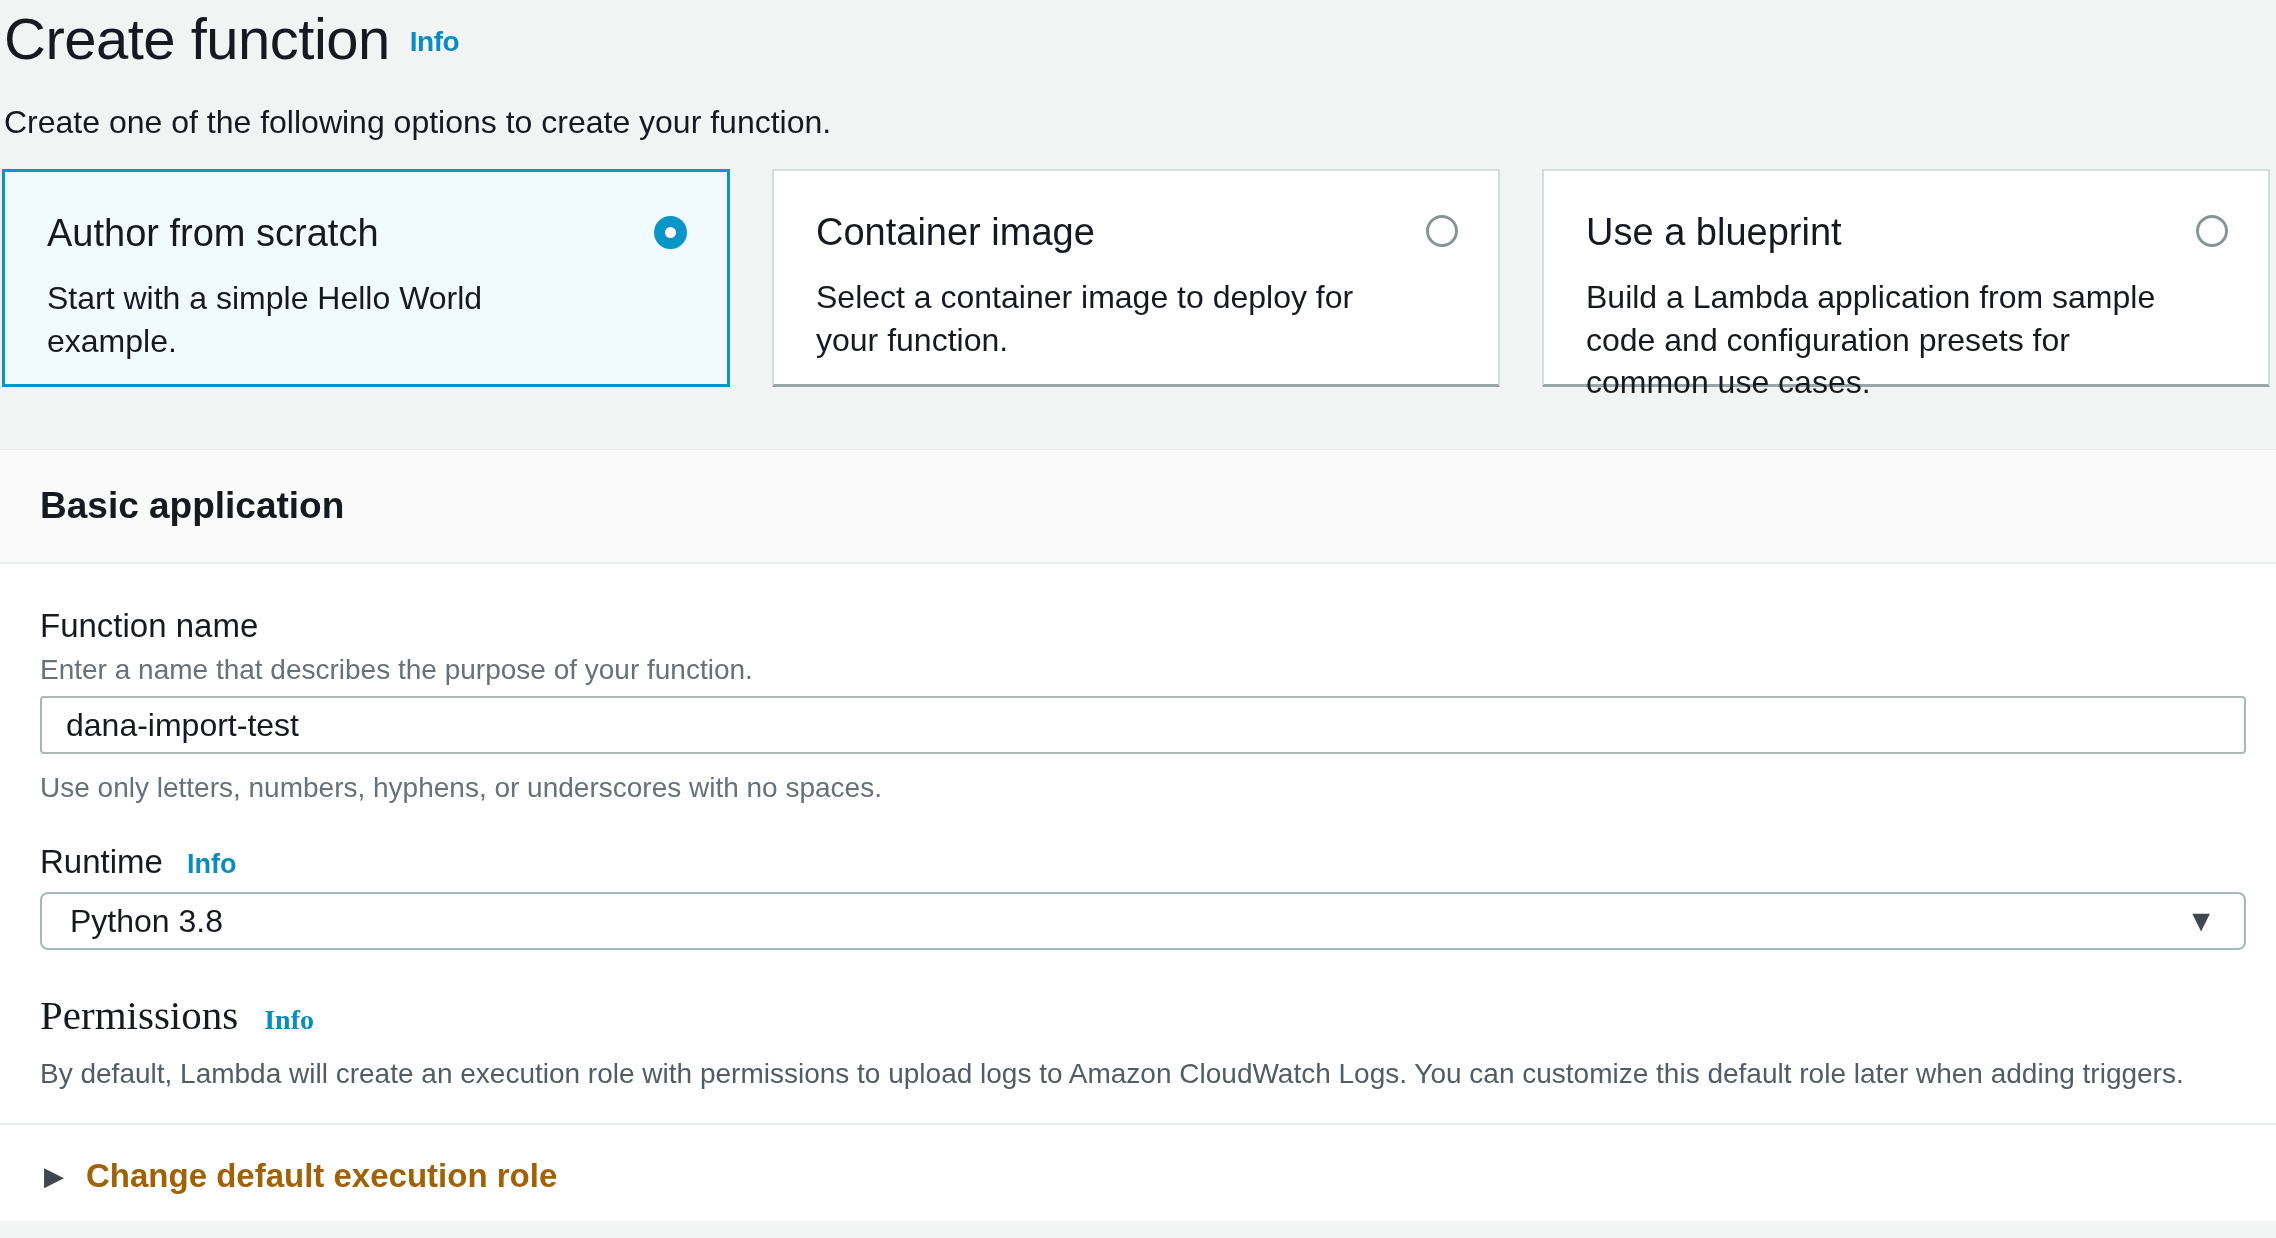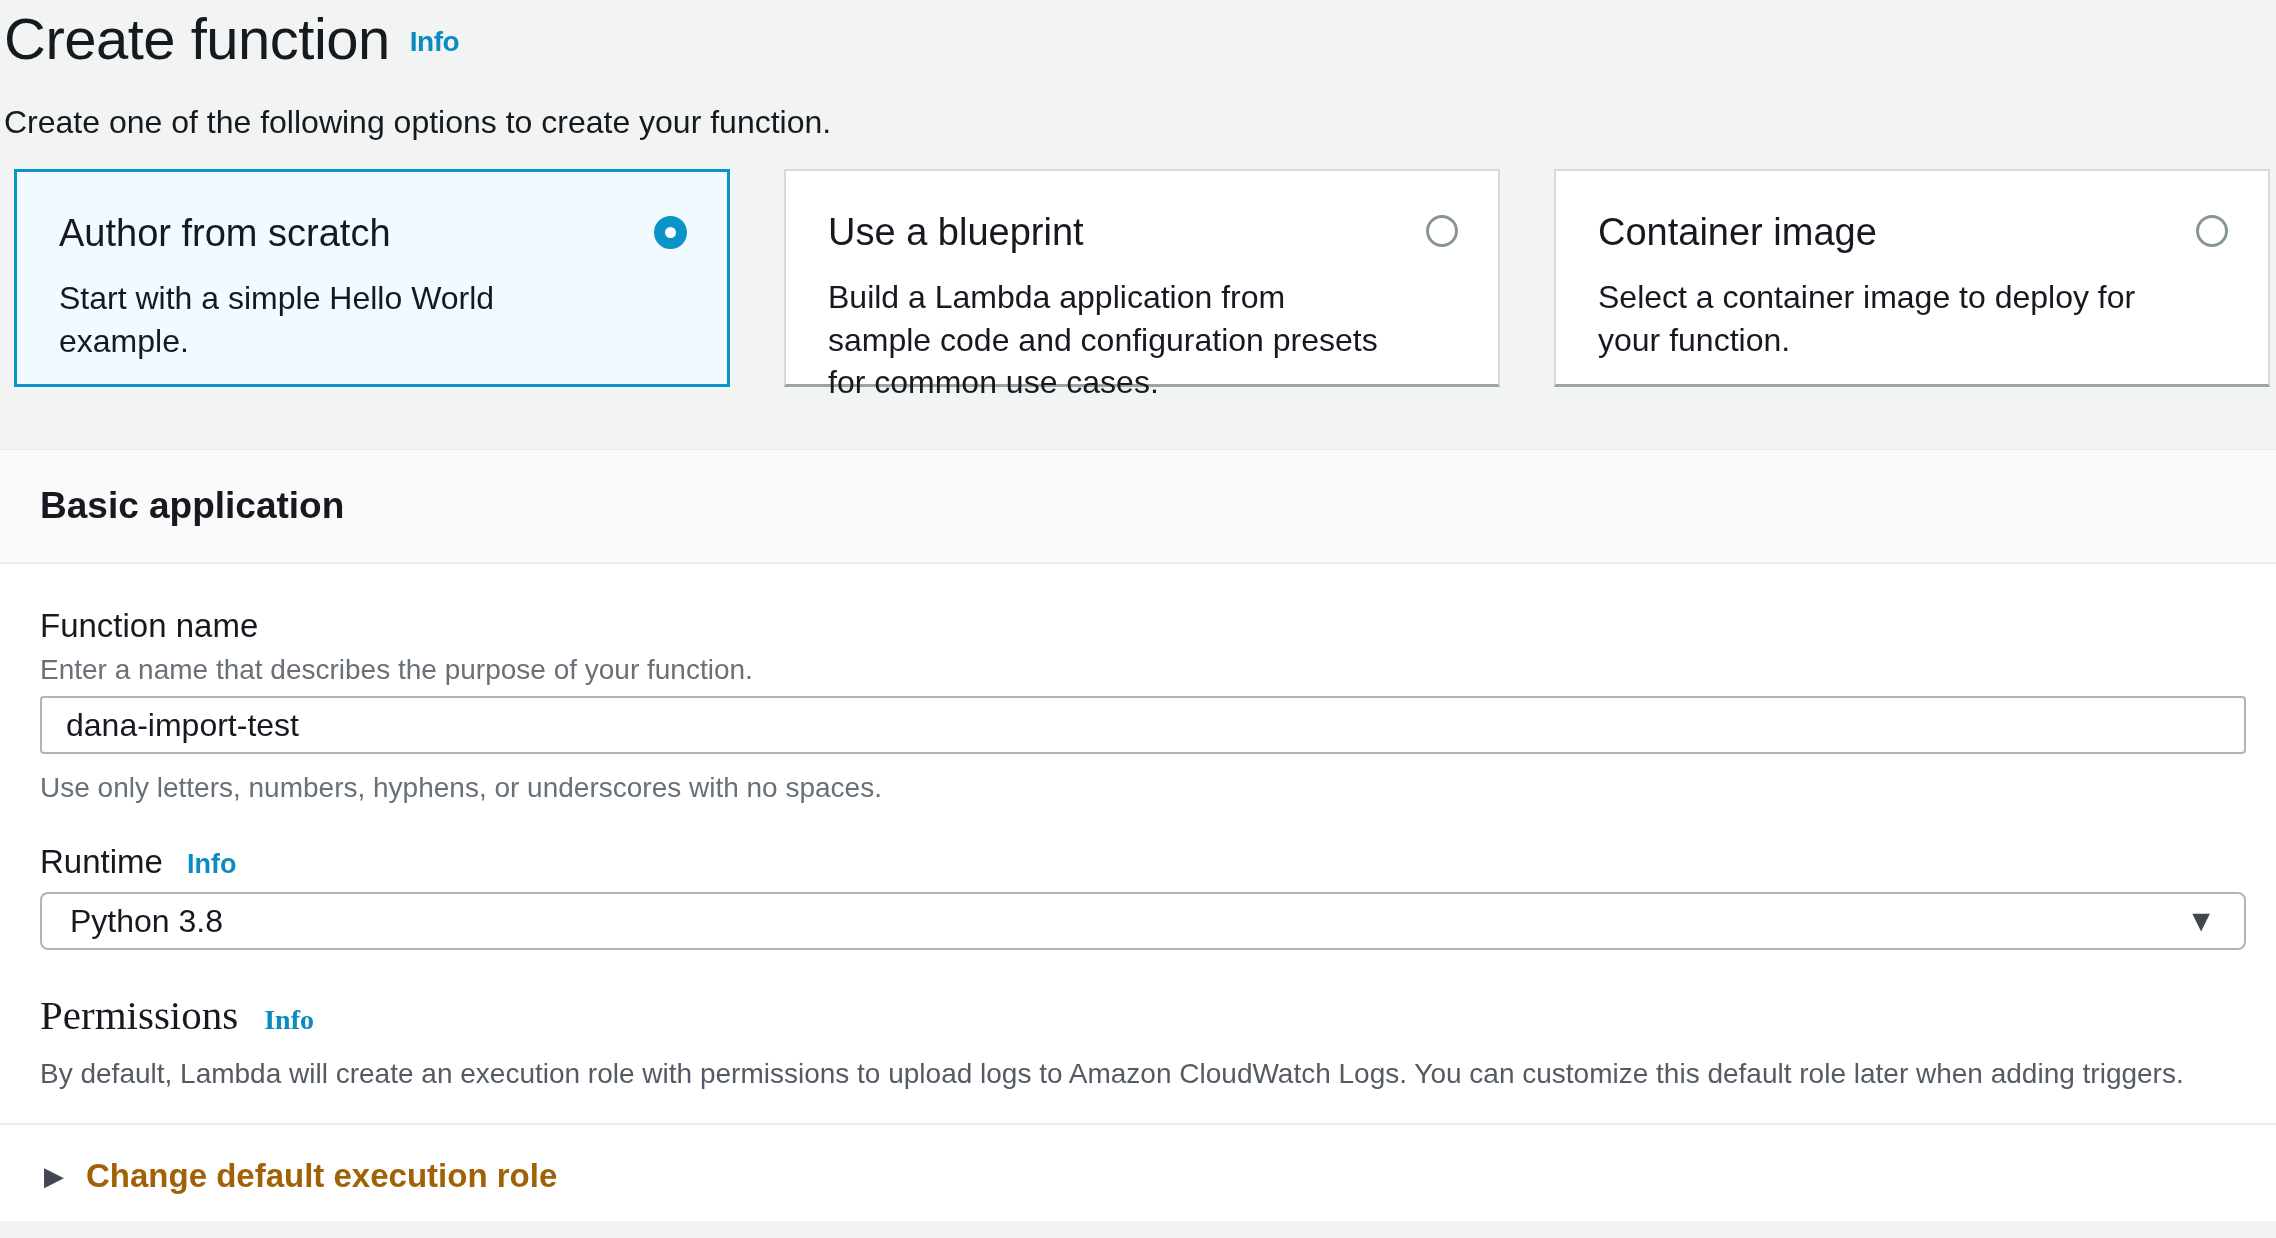--- a/index.html
+++ b/index.html
@@ -46,21 +46,20 @@
     margin: 28px 6px 0 2px;
   }
   .card {
     position: relative;
     height: 218px;
     background: #ffffff;
     border: 2px solid #d5dbdb;
     border-bottom: 3px solid #9aa5a7;
     padding: 40px 110px 0 42px;
     cursor: pointer;
-    margin-left: 12px;
   }
   .card.selected {
     background: #f1faff;
     border: 3px solid #0a95c8;
   }
   .card-title {
     font-size: 38px;
     font-weight: 400;
     margin: 0;
     line-height: 1.15;
@@ -210,28 +209,28 @@
 
 <div class="cards">
 
   <div class="card selected">
     <h3 class="card-title">Author from scratch</h3>
     <p class="card-desc">Start with a simple Hello World example.</p>
     <span class="radio checked"></span>
   </div>
 
   <div class="card">
+    <h3 class="card-title">Container image</h3>
+    <p class="card-desc">Select a container image to deploy for your function.</p>
+    <span class="radio"></span>
+  </div>
+
+  <div class="card">
     <h3 class="card-title">Use a blueprint</h3>
     <p class="card-desc">Build a Lambda application from sample code and configuration presets for common use cases.</p>
-    <span class="radio"></span>
-  </div>
-
-  <div class="card">
-    <h3 class="card-title">Container image</h3>
-    <p class="card-desc">Select a container image to deploy for your function.</p>
     <span class="radio"></span>
   </div>
 
 </div>
 
 <div class="panel">
 
   <div class="panel-header">
     <h2>Basic application</h2>
   </div>

